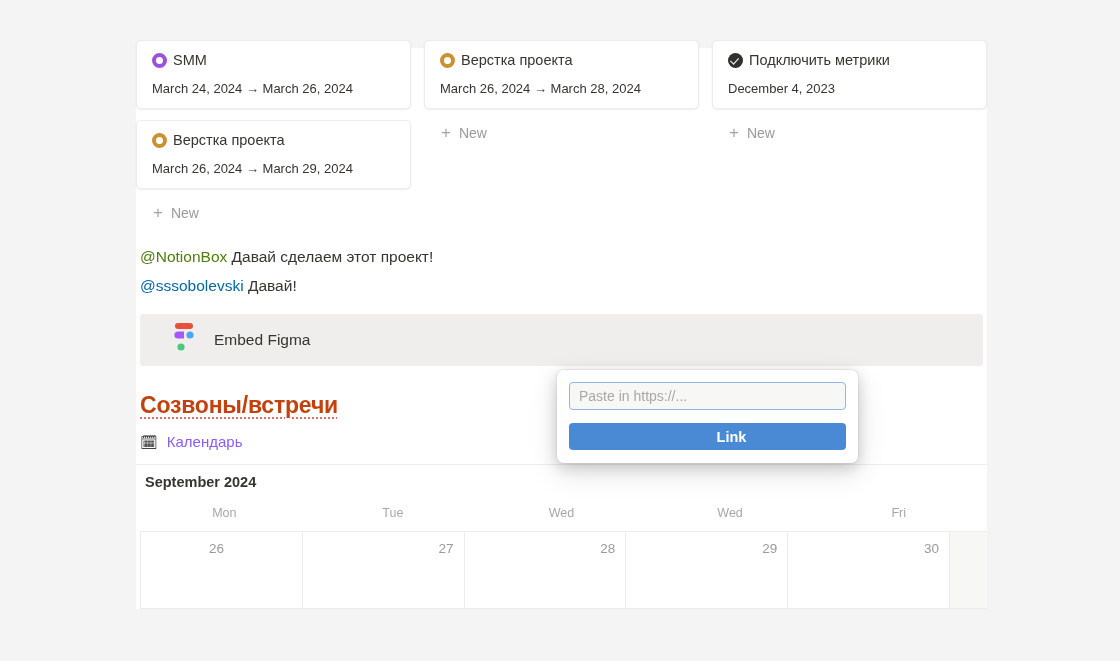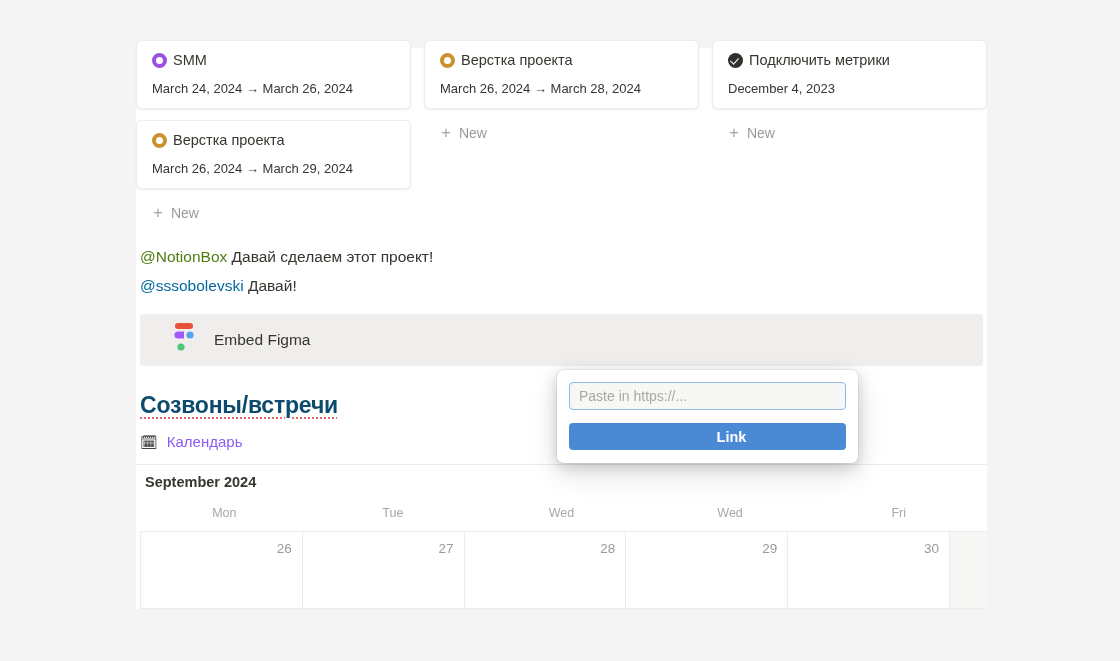--- a/index.html
+++ b/index.html
@@ -177,21 +177,21 @@
     cursor: pointer;
     padding-left: 48px;
   }
 
   
   .section-heading {
     position: absolute;
     left: 140px; top: 392px;
     font-size: 23px;
     font-weight: 700;
-    color: #0c4a6e;
+    color: #c2410c;
     letter-spacing: -0.2px;
     text-decoration: underline;
     text-decoration-color: #e06c6c;
     text-decoration-style: dotted;
     text-decoration-thickness: 2px;
     text-underline-offset: 4px;
   }
 
   
   .cal-title-row {
@@ -234,21 +234,21 @@
     border-top: 1px solid #ececea;
     border-bottom: 1px solid #ececea;
   }
   .cal-cell {
     flex: 1 1 0;
     border-right: 1px solid #ececea;
     background: #ffffff;
     padding: 7px 10px 0 0;
     text-align: right;
   }
-  .cal-cell:first-child { border-left: 1px solid #ececea; }
+  .cal-cell:first-child { border-left: 1px solid #ececea; text-align: center; }
   .cal-daynum { font-size: 13.5px; color: #9b9a97; }
   .cal-grid-tail {
     position: absolute;
     left: 950px; top: 531px;
     width: 37px; height: 78px;
     background: #f7f7f6;
     border-top: 1px solid #ececea;
     border-bottom: 1px solid #ececea;
   }
 </style>

